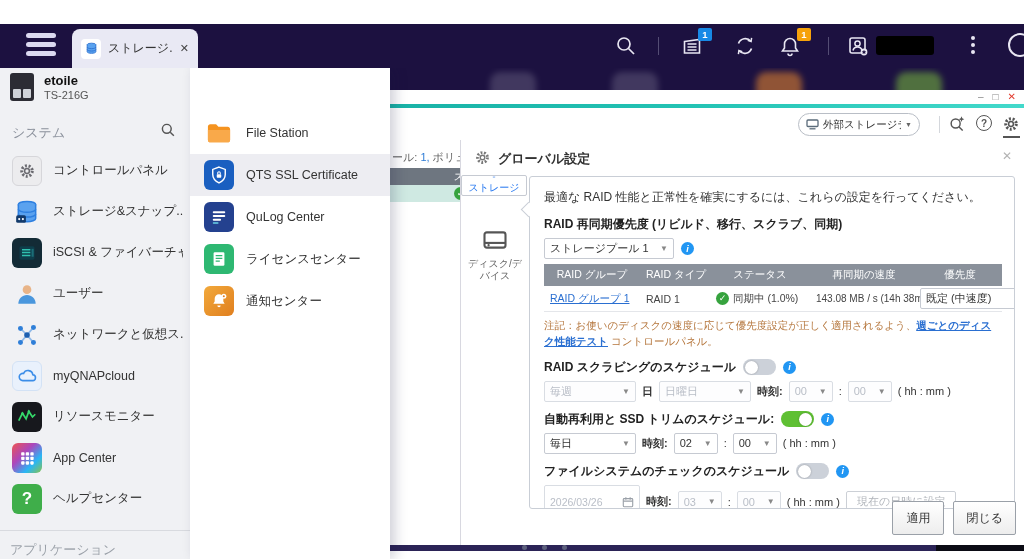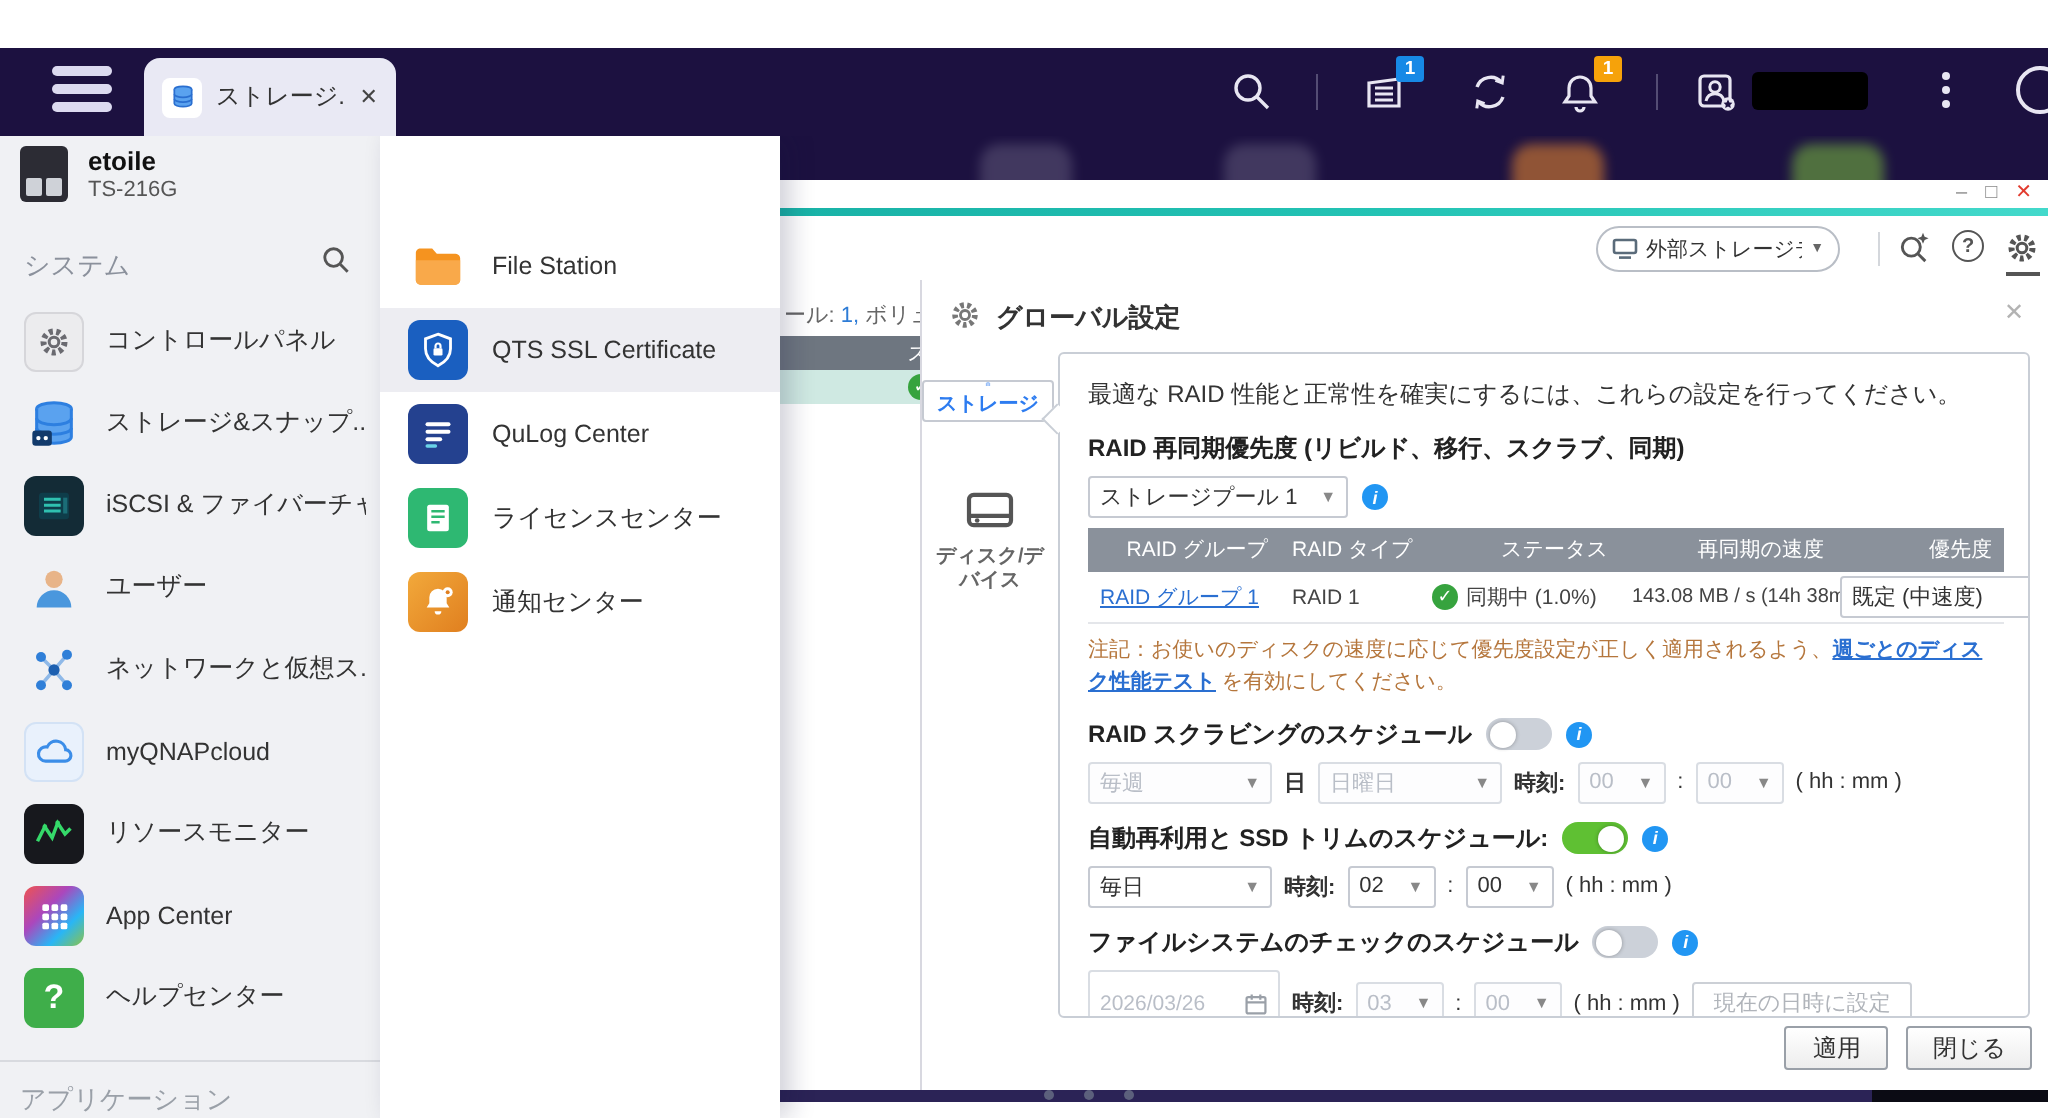--- a/index.html
+++ b/index.html
@@ -30,50 +30,50 @@
   .bgrow{position:absolute;left:200px;top:95px;width:80px;height:17px;background:#cfe9e2;}
   .chk{display:inline-flex;width:13px;height:13px;border-radius:50%;background:#36a33e;color:#fff;font-size:9px;font-weight:bold;align-items:center;justify-content:center;line-height:1;}
   .bgrow .chk{position:absolute;right:3px;top:2px;}
 
   
   .dialog{position:absolute;left:460px;top:140px;width:564px;height:405px;background:#fff;border-left:1px solid #d8d8e0;z-index:3;}
   .dhead{position:absolute;left:0;top:0;width:100%;height:34px;}
   .dhead .gear{position:absolute;left:13px;top:9px;width:17px;height:17px;}
   .dtitle{position:absolute;left:37px;top:10px;font-size:13px;font-weight:bold;color:#333;}
   .dclose{position:absolute;right:12px;top:9px;font-size:12px;color:#b3b3b3;cursor:default;}
-  .rail{position:absolute;left:0;top:40px;width:68px;font-weight:bold;}
+  .rail{position:absolute;left:0;top:24px;width:68px;}
   .railitem{display:flex;flex-direction:column;align-items:center;margin-bottom:30px;}
   .raillabel{font-size:10px;color:#666;text-align:center;width:54px;line-height:1.25;margin-top:4px;word-break:break-all;}
   .railitem.sel .raillabel{color:#2d7cf0;}
   .notch{position:absolute;left:62px;top:64px;width:11px;height:11px;background:#fff;border-left:1px solid #c9ced6;border-bottom:1px solid #c9ced6;transform:rotate(45deg);z-index:4;}
   .gsbox{position:absolute;left:68px;top:36px;width:486px;height:333px;border:1px solid #c9ced6;border-radius:3px;background:#fff;padding:10px 14px;overflow:hidden;}
   .intro{font-size:12px;color:#333;margin:2px 0 10px;}
   .h2{font-size:12px;font-weight:bold;color:#222;}
   .hrow{display:flex;align-items:center;gap:7px;margin:9px 0 5px;}
   .sel{height:21px;border:1px solid #c6cad2;border-radius:2px;background:#fff;display:inline-flex;align-items:center;justify-content:space-between;padding:0 5px;font-size:11px;color:#333;white-space:nowrap;}
   .sel .car{color:#888;font-size:8px;margin-left:5px;}
   .sel.dis{color:#b9bec7;border-color:#d9dde3;background:#fdfdfe;}
   .info{width:13px;height:13px;border-radius:50%;background:#2196f3;color:#fff;font-size:9px;font-weight:bold;font-style:italic;display:inline-flex;align-items:center;justify-content:center;flex:0 0 auto;}
   .tog{width:33px;height:16px;border-radius:8px;position:relative;flex:0 0 auto;}
   .tog.off{background:#ccd1d9;} .tog.on{background:#5fc033;}
   .tog .knob{position:absolute;top:1.5px;width:13px;height:13px;border-radius:50%;background:#fff;box-shadow:0 0 2px rgba(0,0,0,.3);}
   .tog.off .knob{left:2px;} .tog.on .knob{right:2px;}
   table.raid{border-collapse:collapse;width:458px;margin-top:2px;table-layout:fixed;}
-  table.raid th{background:#8a919b;color:#fff;font-size:10.5px;font-weight:normal;text-align:right;padding:4px 6px;white-space:nowrap;}
+  table.raid th{background:#8a919b;color:#fff;font-size:10.5px;font-weight:normal;text-align:center;padding:4px 6px;white-space:nowrap;}
   table.raid td{font-size:10.5px;color:#444;padding:5px 6px;border-bottom:1px solid #e4e6ea;white-space:nowrap;}
   .rlink{color:#2a6fd1;text-decoration:underline;}
   .statuscell{display:flex;align-items:center;gap:4px;}
   .note{font-size:10.5px;color:#b5763c;line-height:1.55;margin-top:5px;}
   .note a{color:#2a6fd1;font-weight:bold;text-decoration:underline;}
   .ctlrow{display:flex;align-items:center;gap:6px;font-size:11px;color:#333;margin-bottom:6px;}
   .ctlrow .lab{font-weight:bold;font-size:11px;color:#333;}
   .datebox{width:96px;height:21px;border:1px solid #d9dde3;border-radius:2px;display:inline-flex;align-items:center;justify-content:space-between;padding:16px 5px;font-size:10.5px;color:#b9bec7;}
   .setnow{height:22px;border:1px solid #ccd0d6;border-radius:2px;background:#fff;color:#b0b4ba;font-size:11px;padding:0 10px;display:inline-flex;align-items:center;}
   .dfoot{position:absolute;bottom:10px;right:8px;display:flex;gap:9px;}
-  .btn{height:22px;min-width:52px;padding:4px 12px;border:1px solid #9aa0a8;border-radius:2px;background:linear-gradient(#ffffff,#ededed);font-size:12px;color:#333;display:inline-flex;align-items:center;justify-content:center;}
+  .btn{height:22px;min-width:52px;padding:16px 12px;border:1px solid #9aa0a8;border-radius:2px;background:linear-gradient(#ffffff,#ededed);font-size:12px;color:#333;display:inline-flex;align-items:center;justify-content:center;}
 
   
   .lleft{position:absolute;left:0;top:68px;width:190px;height:491px;background:#f0f1f4;z-index:5;}
   .devrow{position:absolute;left:10px;top:5px;display:flex;gap:10px;align-items:center;}
   .nasicon{width:24px;height:28px;background:#2c2c34;border-radius:3px;position:relative;}
   .nasicon i{position:absolute;bottom:3px;width:8px;height:9px;background:#cfd2d8;border-radius:1px;}
   .nasicon i.a{left:3px;} .nasicon i.b{left:13px;}
   .devname{font-size:13px;font-weight:bold;color:#111;line-height:1.2;}
   .devmodel{font-size:11px;color:#555;}
   .sechead{position:absolute;left:12px;top:56px;font-size:13px;color:#8b919c;}
@@ -246,21 +246,21 @@
           <td style="padding:2px 0 2px 2px;">
             <div class="sel" style="width:108px;">
               <span>既定 (中速度)</span>
               <span class="car">▼</span>
             </div>
           </td>
         </tr>
           </tbody>
       </table>
       <div class="note">
-        <span>注記：お使いのディスクの速度に応じて優先度設定が正しく適用されるよう、</span><a>週ごとのディスク性能テスト</a><span> を有効にしてください。</span>
+        <span>注記：お使いのディスクの速度に応じて優先度設定が正しく適用されるよう、</span><a>週ごとのディスク性能テスト</a><span> コントロールパネル。</span>
       </div>
 
       <div class="hrow">
         <span class="h2">RAID スクラビングのスケジュール</span>
         <div class="tog off">
             <div class="knob"></div>
           </div>
         <span class="info">i</span>
       </div>
       <div class="ctlrow">

